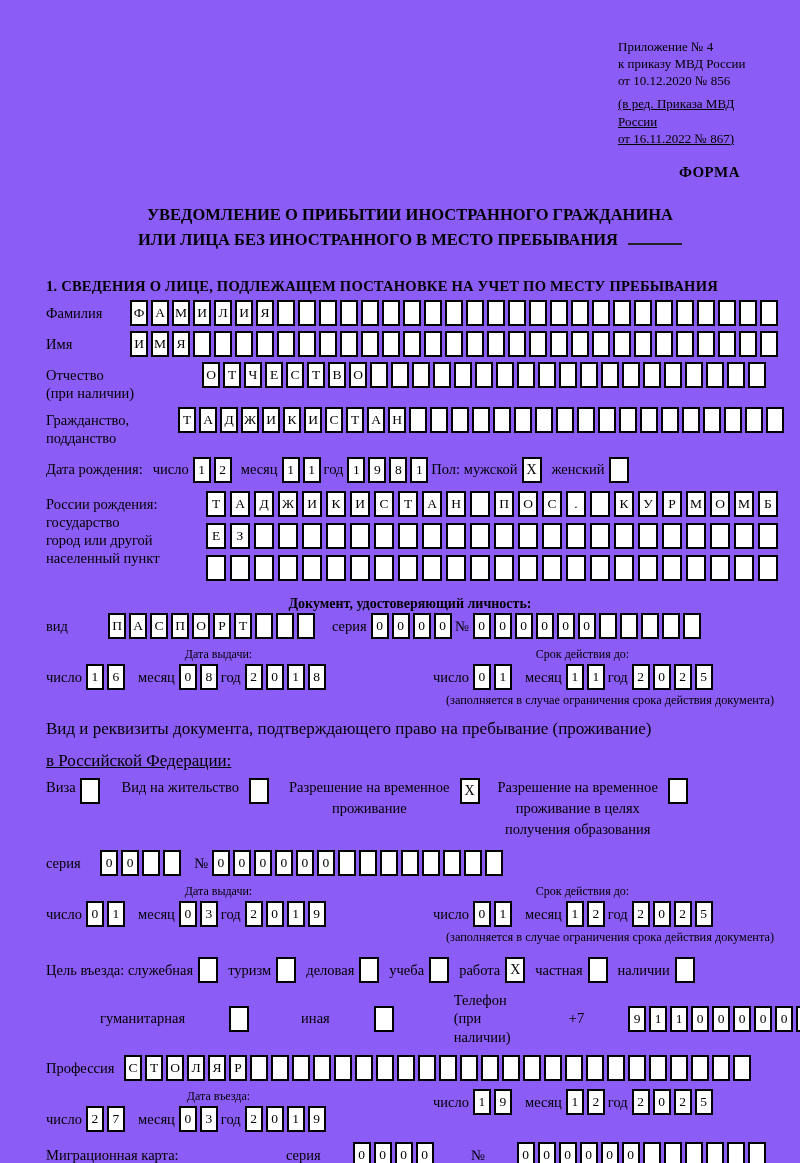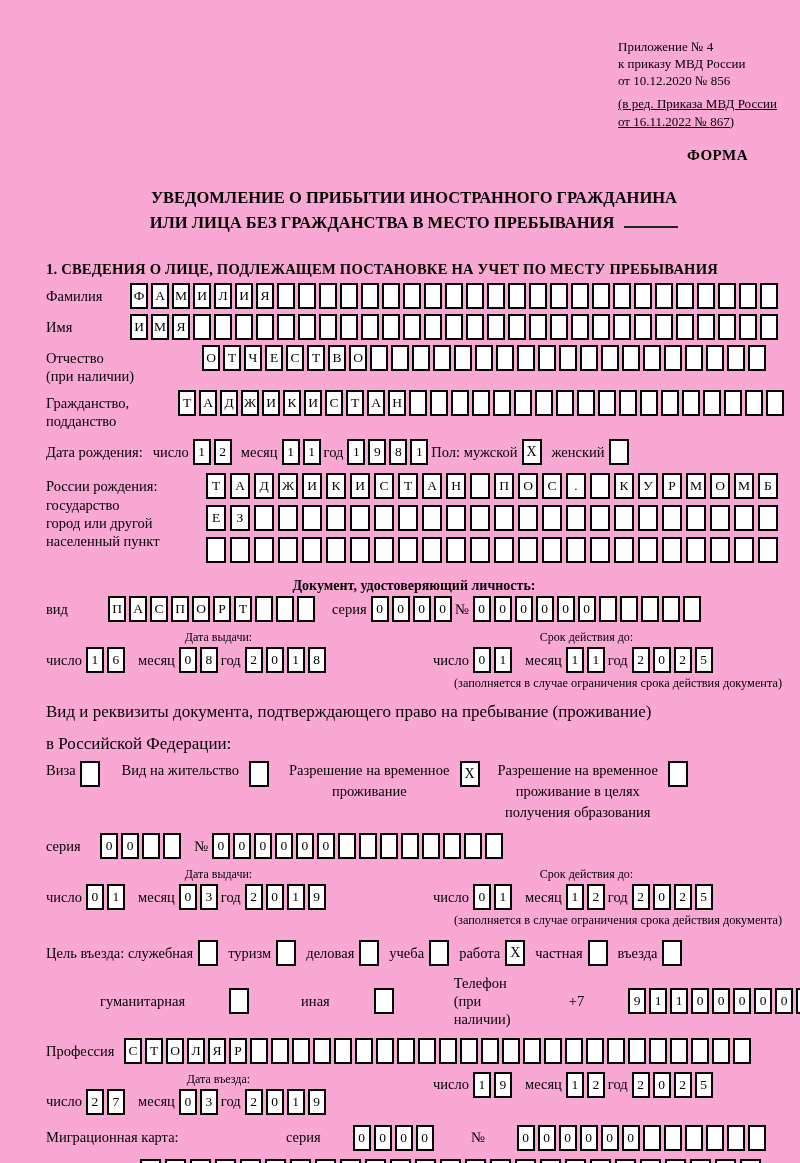--- a/index.html
+++ b/index.html
@@ -1,18 +1,18 @@
 <!DOCTYPE html>
 <html><head>
 <meta charset="utf-8">
 <style>
   html,body{margin:0;padding:0;background:#fff;}
   .page{
     width:800px;height:1163px;box-sizing:border-box;
-    padding:38px 18px 0 46px;background:#f9a8d4;color:#000;
+    padding:38px 26px 0 46px;background:#8b5cf6;color:#000;
     font-family:"Liberation Serif","DejaVu Serif",serif;
     font-size:14.5px;line-height:1.25;position:relative;overflow:hidden;
   }
   .annex{margin-left:572px;font-size:13px;line-height:1.32;}
   .annex .grp2{margin-top:6px;text-decoration:underline;}
   .forma{font-weight:bold;font-size:15px;text-align:right;padding-right:34px;margin-top:16px;letter-spacing:.5px;}
   .title{text-align:center;font-weight:bold;font-size:16.5px;margin-top:20px;line-height:1.55;}
   .uline{display:inline-block;width:54px;border-bottom:2px solid #222;margin-left:10px;vertical-align:baseline;}
   .sec1{font-weight:bold;font-size:14.6px;margin-top:24px;letter-spacing:.2px;}
   .pre{white-space:pre-line;}
@@ -65,21 +65,21 @@
     <div class="grp2">
       <div>(в ред. Приказа МВД России</div>
       <div>от 16.11.2022 № 867)</div>
     </div>
   </div>
 
   <div class="forma">ФОРМА</div>
 
   <div class="title">
     <div>УВЕДОМЛЕНИЕ О ПРИБЫТИИ ИНОСТРАННОГО ГРАЖДАНИНА</div>
-    <div><span>ИЛИ ЛИЦА БЕЗ ГРАЖДАНСТВА В МЕСТО ПРЕБЫВАНИЯ</span><span class="uline"></span></div>
+    <div><span>ИЛИ ЛИЦА БЕЗ ИНОСТРАННОГО В МЕСТО ПРЕБЫВАНИЯ</span><span class="uline"></span></div>
   </div>
 
   <div class="sec1">1. СВЕДЕНИЯ О ЛИЦЕ, ПОДЛЕЖАЩЕМ ПОСТАНОВКЕ НА УЧЕТ ПО МЕСТУ ПРЕБЫВАНИЯ</div>
 
   <div class="frow">
     <div class="lbl w84">Фамилия</div>
     <div class="boxes">
         <span class="cb">Ф</span>
         <span class="cb">А</span>
         <span class="cb">М</span>
@@ -414,21 +414,21 @@
             <span class="cb">0</span>
             <span class="cb">2</span>
             <span class="cb">5</span>
           </span>
       </div>
       <div class="dnote">(заполняется в случае ограничения срока действия документа)</div>
     </div>
   </div>
 
   <div class="para">Вид и реквизиты документа, подтверждающего право на пребывание (проживание)</div>
-  <div class="para" style="">в Российской Федерации:</div>
+  <div class="para" style="text-decoration:underline;">в Российской Федерации:</div>
 
   <div class="permits">
     <div class="permit">
       <span class="ptxt">Виза</span>
       <span class="cb cbk" style="margin-left:4px;"></span>
     </div>
     <div class="permit" style="margin-left:22px;">
       <span class="ptxt">Вид на жительство</span>
       <span class="cb cbk"></span>
     </div>
@@ -526,21 +526,21 @@
     <span class="t">туризм</span>
     <span class="cb cbk"></span>
     <span class="t">деловая</span>
     <span class="cb cbk"></span>
     <span class="t">учеба</span>
     <span class="cb cbk"></span>
     <span class="t">работа</span>
     <span class="cb cbk">X</span>
     <span class="t">частная</span>
     <span class="cb cbk"></span>
-    <span class="t">въезда</span>
+    <span class="t">наличии</span>
     <span class="cb cbk"></span>
   </div>
 
   <div class="purpose2">
     <span class="t">гуманитарная</span>
     <span class="cb cbk"></span>
     <span class="t gap14">иная</span>
     <span class="cb cbk"></span>
     <span class="t" style="padding-left:22px;">Телефон (при наличии)</span>
     <span class="t gap14">+7</span>

